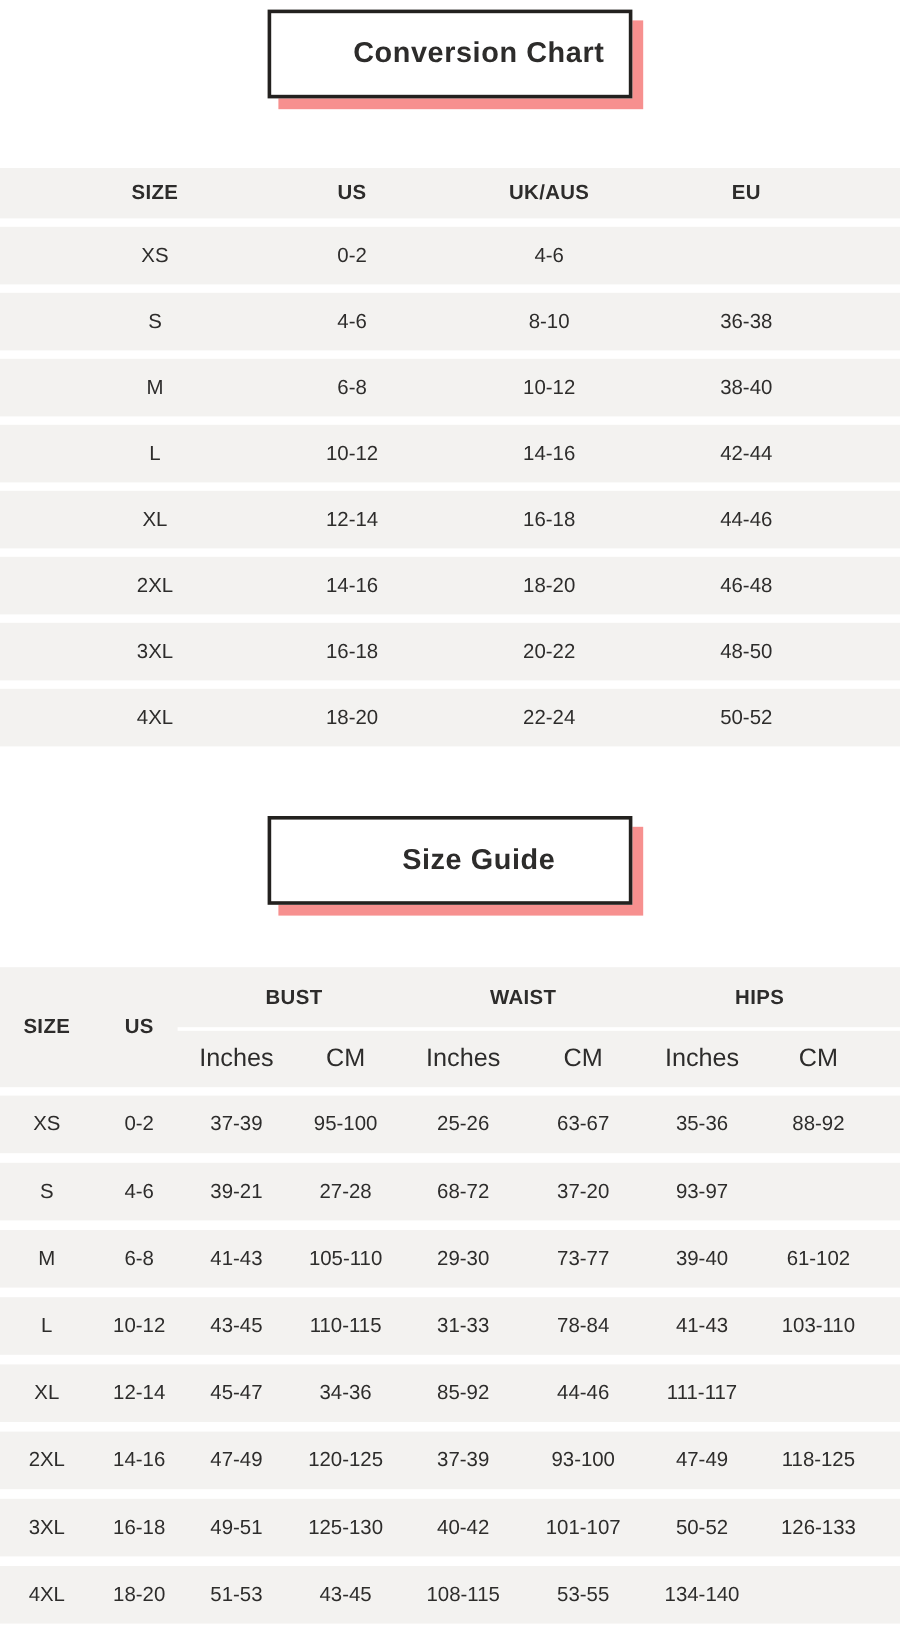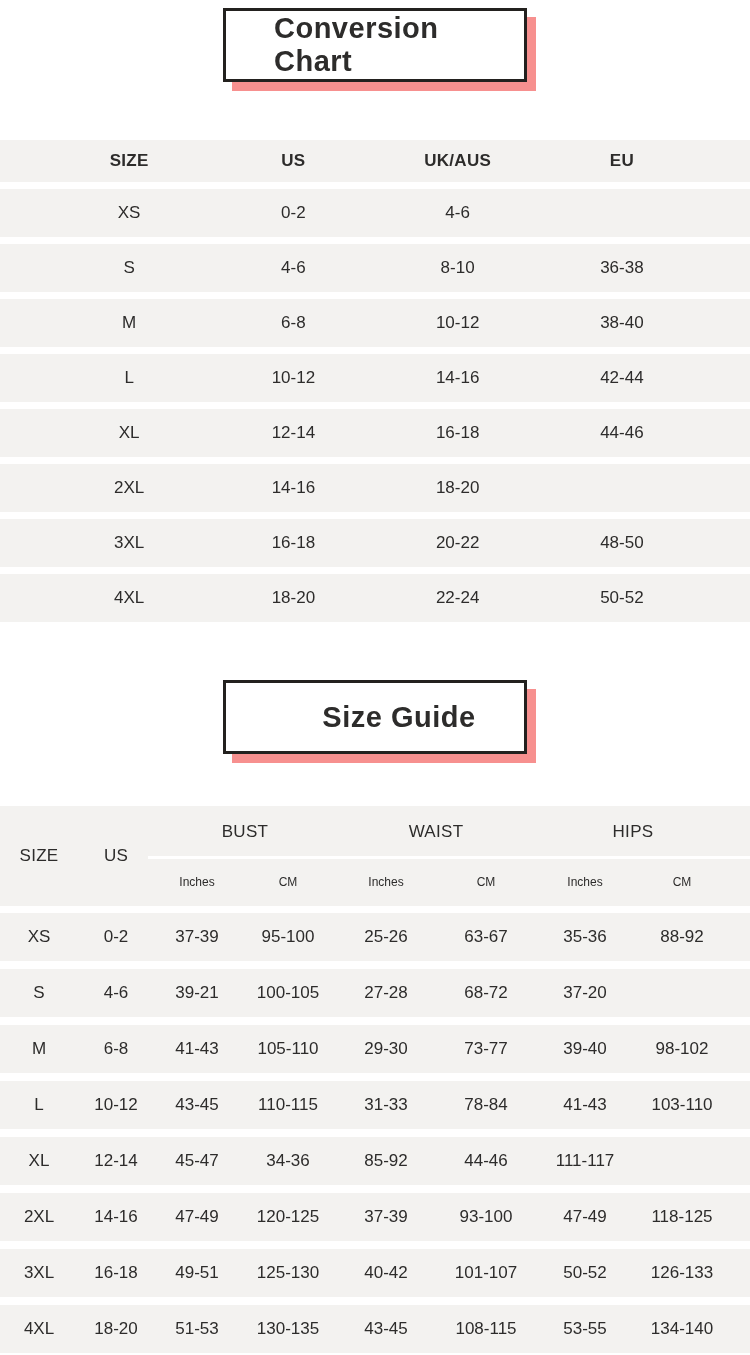--- a/index.html
+++ b/index.html
@@ -28,21 +28,21 @@
     width: 304px;
     height: 74px;
     background: #ffffff;
     border: 3px solid #23211f;
     box-shadow: 9px 9px 0 0 #f7908f;
     display: flex;
     align-items: center;
     justify-content: center;
   }
   .title-text {
-    font-size: 29px;
+    font-size: 24px;
     font-weight: 700;
     letter-spacing: 0.5px;
     color: #2d2c2b;
     margin-left: 48px;
   }
 
   
   .grid-row {
     display: grid;
     align-items: center;
@@ -82,27 +82,27 @@
     grid-template-columns: 78px 76px 86px 96px 100px 100px 98px 1fr;
     padding-right: 20px;
   }
   .t2-head {
     position: relative;
     height: 100px;
     grid-template-rows: 52px 48px;
     margin-bottom: 7px;
     font-size: 17px;
   }
-  .t2-head .hd { font-weight: 400; letter-spacing: 0.3px; }
+  .t2-head .hd { font-weight: 700; letter-spacing: 0.3px; }
   .hdr-size { grid-column: 1; grid-row: 1 / 3; }
   .hdr-us   { grid-column: 2; grid-row: 1 / 3; }
   .hdr-bust  { grid-column: 3 / 5; grid-row: 1; }
   .hdr-waist { grid-column: 5 / 7; grid-row: 1; }
   .hdr-hips  { grid-column: 7 / 9; grid-row: 1; }
-  .sub { grid-row: 2; font-size: 12px; font-weight: 400; }
+  .sub { grid-row: 2; font-size: 21px; font-weight: 400; }
   .sub-1 { grid-column: 3; }
   .sub-2 { grid-column: 4; }
   .sub-3 { grid-column: 5; }
   .sub-4 { grid-column: 6; }
   .sub-5 { grid-column: 7; }
   .sub-6 { grid-column: 8; }
   .hdr-separator {
     position: absolute;
     left: 148px;
     right: 0;
@@ -167,20 +167,21 @@
     <div class="cell">XL</div>
     <div class="cell">12-14</div>
     <div class="cell">16-18</div>
     <div class="cell">44-46</div>
   </div>
 
   <div class="grid-row t1-cols data-row">
     <div class="cell">2XL</div>
     <div class="cell">14-16</div>
     <div class="cell">18-20</div>
+    <div class="cell">46-48</div>
   </div>
 
   <div class="grid-row t1-cols data-row">
     <div class="cell">3XL</div>
     <div class="cell">16-18</div>
     <div class="cell">20-22</div>
     <div class="cell">48-50</div>
   </div>
 
   <div class="grid-row t1-cols data-row">
@@ -224,35 +225,35 @@
     <div class="cell">25-26</div>
     <div class="cell">63-67</div>
     <div class="cell">35-36</div>
     <div class="cell">88-92</div>
   </div>
 
   <div class="grid-row t2-cols data-row">
     <div class="cell">S</div>
     <div class="cell">4-6</div>
     <div class="cell">39-21</div>
-    <div class="cell">100-105</div>
     <div class="cell">27-28</div>
     <div class="cell">68-72</div>
     <div class="cell">37-20</div>
+    <div class="cell">93-97</div>
   </div>
 
   <div class="grid-row t2-cols data-row">
     <div class="cell">M</div>
     <div class="cell">6-8</div>
     <div class="cell">41-43</div>
     <div class="cell">105-110</div>
     <div class="cell">29-30</div>
     <div class="cell">73-77</div>
     <div class="cell">39-40</div>
-    <div class="cell">98-102</div>
+    <div class="cell">61-102</div>
   </div>
 
   <div class="grid-row t2-cols data-row">
     <div class="cell">L</div>
     <div class="cell">10-12</div>
     <div class="cell">43-45</div>
     <div class="cell">110-115</div>
     <div class="cell">31-33</div>
     <div class="cell">78-84</div>
     <div class="cell">41-43</div>
@@ -288,21 +289,20 @@
     <div class="cell">40-42</div>
     <div class="cell">101-107</div>
     <div class="cell">50-52</div>
     <div class="cell">126-133</div>
   </div>
 
   <div class="grid-row t2-cols data-row">
     <div class="cell">4XL</div>
     <div class="cell">18-20</div>
     <div class="cell">51-53</div>
-    <div class="cell">130-135</div>
     <div class="cell">43-45</div>
     <div class="cell">108-115</div>
     <div class="cell">53-55</div>
     <div class="cell">134-140</div>
   </div>
 </div>
     </div>
   </section>
 
 </div>

